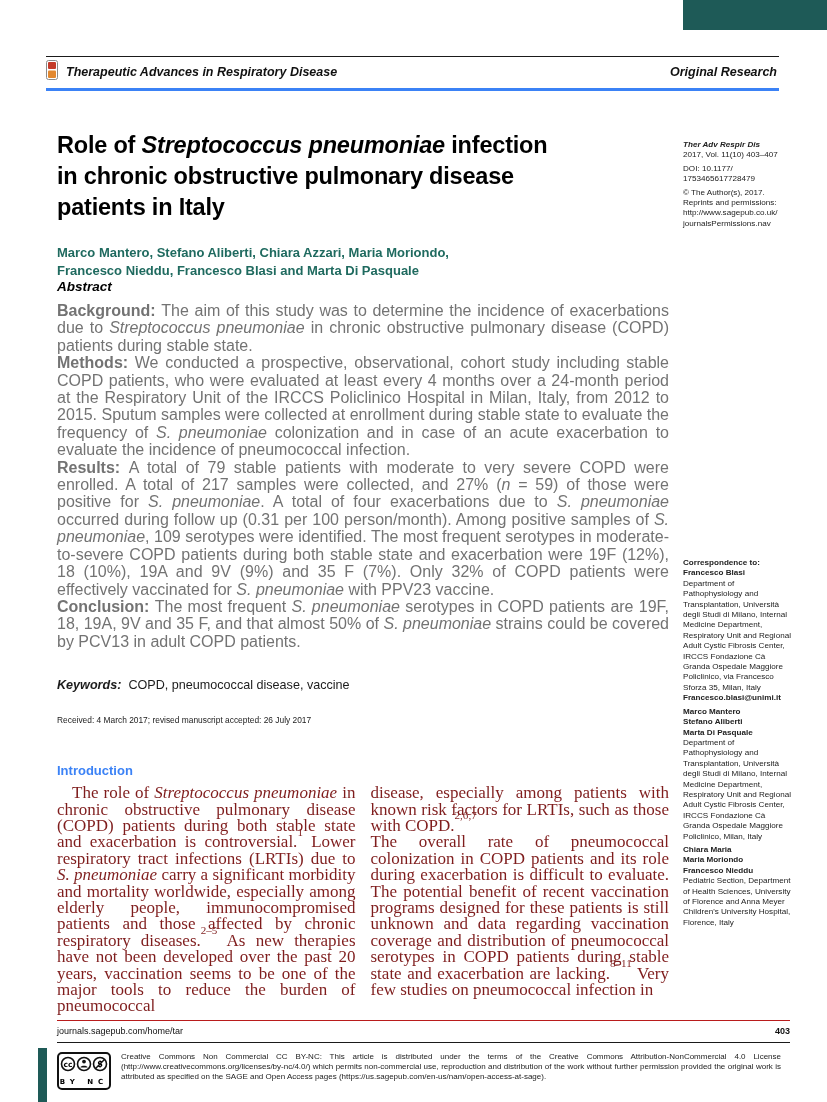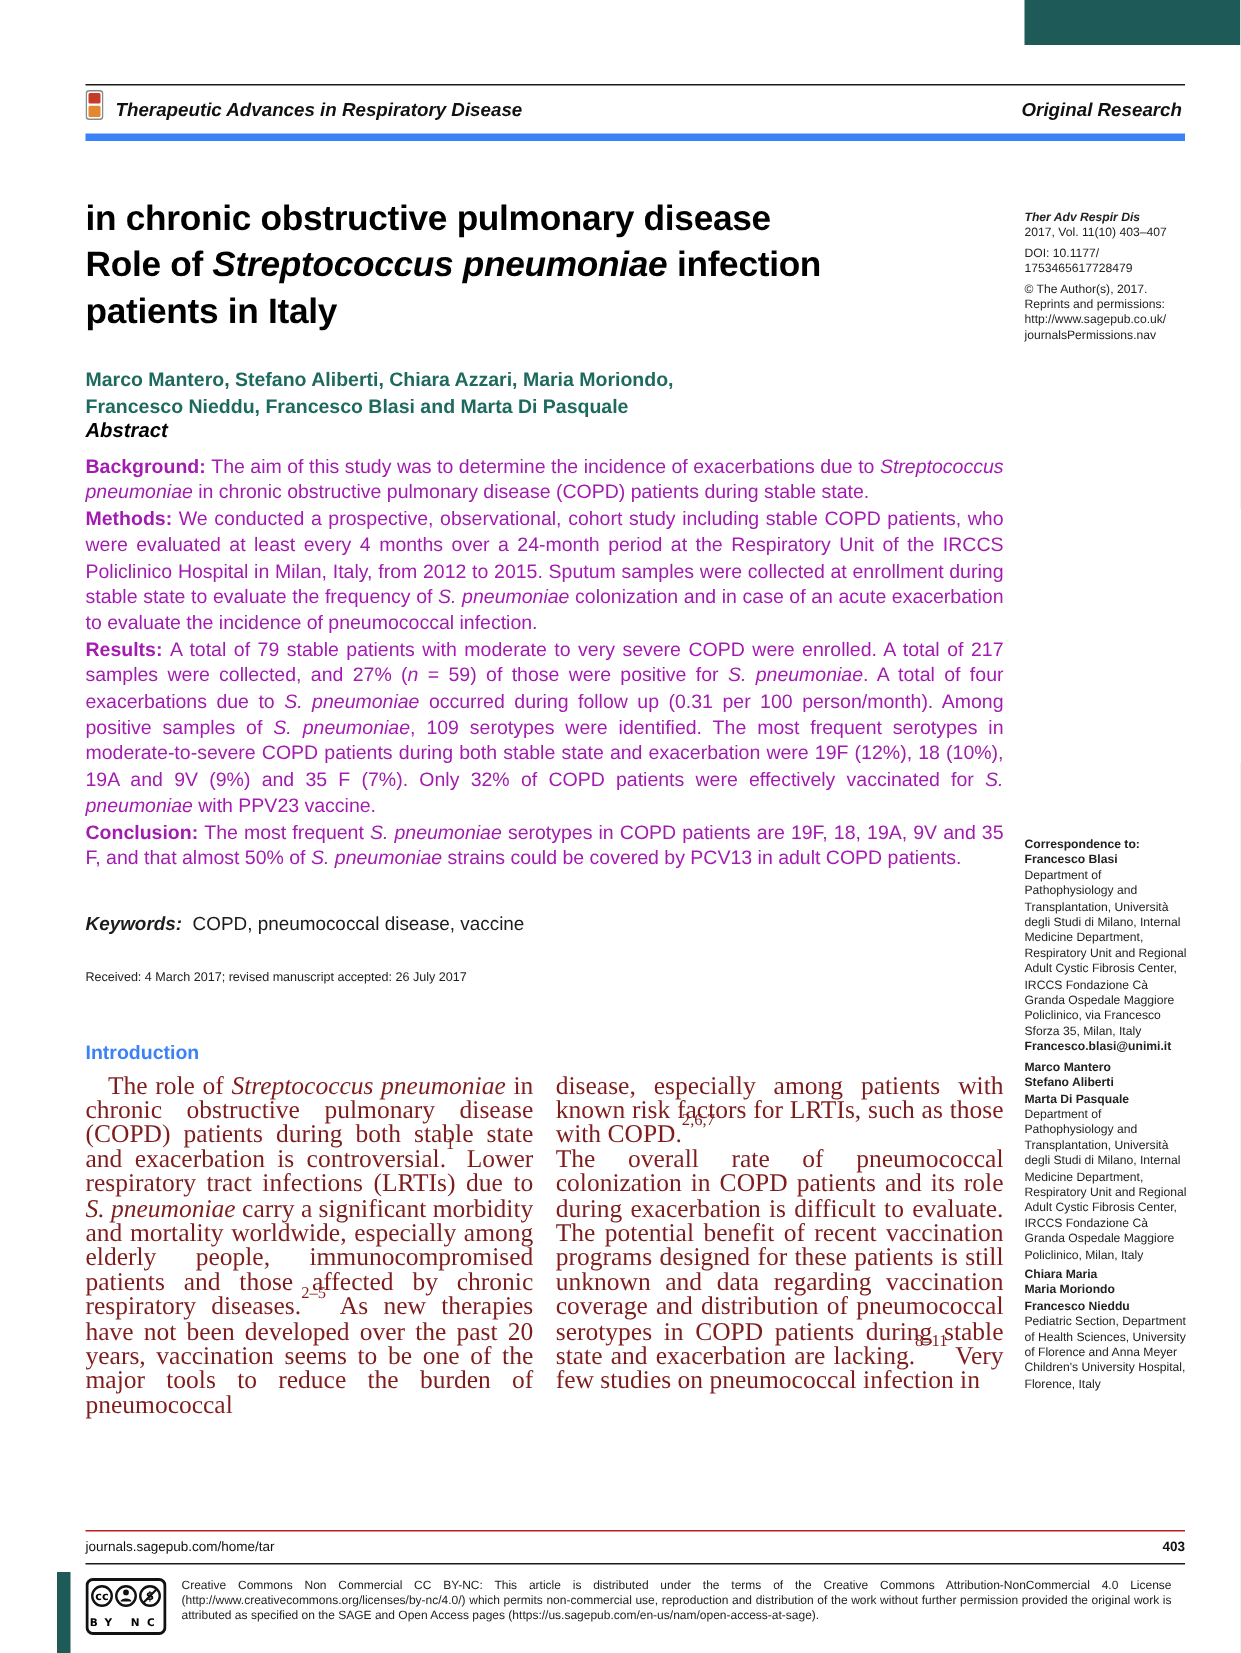--- a/index.html
+++ b/index.html
@@ -9,37 +9,37 @@
     position:relative; width:827px; height:1102px; margin:0 auto;
     background:#fff; overflow:hidden; color:#1c1c1c;
   }
 
   
   .corner-block { position:absolute; top:0; right:0; width:144px; height:30px; background:var(--accent-teal,#1e5a57); }
   .bottom-bar { position:absolute; left:38px; top:1048px; width:9px; height:54px; background:var(--accent-teal,#1e5a57); }
 
   
   .header {
-    position:absolute; left:57px; top:56px; width:733px;
-    border-top:1px solid #1a1a1a; border-bottom:5px solid #3b82f6;
+    position:absolute; left:46px; top:56px; width:733px;
+    border-top:1px solid #1a1a1a; border-bottom:3px solid #3b82f6;
     display:flex; align-items:center; justify-content:space-between;
     padding:3px 2px 4px 0;
   }
   .header-left { display:flex; align-items:center; gap:8px; }
   .journal-name { font-style:italic; font-size:12.5px; font-weight:600; color:#111; }
   .article-type { font-style:italic; font-size:12.5px; font-weight:600; color:#111;text-align:right; }
 
   
   .main { position:absolute; left:57px; top:130px; width:612px; }
   .article-title { font-size:23.5px; line-height:31px; font-weight:700; color:#000; letter-spacing:-0.2px; }
   .article-title .si { font-style:italic; }
   .authors { margin-top:21px; color:var(--author-teal,#1f6a5f); font-size:13px; line-height:17.5px; font-weight:700; }
   .abstract { }
   .abstract-heading { font-size:13.5px; font-weight:700; font-style:italic; margin-bottom:8px; color:#000; }
-  .abstract p { font-size:13px; line-height:17.4px; text-align:justify; color:#a21caf; }
+  .abstract p { font-size:16px; line-height:17.4px; text-align:justify; color:#737373; }
   .sb { font-weight:700; }
   .si { font-style:italic; }
   sup { font-size:65%; line-height:0; position:relative; top:-0.45em; }
 
   .keywords { margin-top:28px; font-size:12.6px; }
   .kw-label { font-weight:700; font-style:italic; margin-right:7px; }
   .received { margin-top:23px; font-size:8.4px; color:#222; }
 
   .section-heading { margin-top:38px; font-size:13px; font-weight:700; color:#3b82f6; }
   .columns { margin-top:7px; display:flex; gap:15px; }
@@ -92,22 +92,22 @@
           <rect x="2" y="10.5" width="8" height="7.5" rx="1" fill="#e2882f"></rect>
         </svg>
       </span>
       <span class="journal-name">Therapeutic Advances in Respiratory Disease</span>
     </div>
     <span class="article-type">Original Research</span>
   </div>
 
   <div class="main">
     <h1 class="article-title">
+      <div><span class="">Role of </span><span class="si">Streptococcus pneumoniae</span><span class=""> infection</span></div>
       <div><span class="">in chronic obstructive pulmonary disease</span></div>
-      <div><span class="">Role of </span><span class="si">Streptococcus pneumoniae</span><span class=""> infection</span></div>
       <div><span class="">patients in Italy</span></div>
     </h1>
 
     <div class="authors">
         <div class="ln lb">Marco Mantero, Stefano Aliberti, Chiara Azzari, Maria Moriondo,</div>
         <div class="ln lb">Francesco Nieddu, Francesco Blasi and Marta Di Pasquale</div>
       </div>
 
     <section class="abstract">
       <div class="abstract-heading">Abstract</div>

